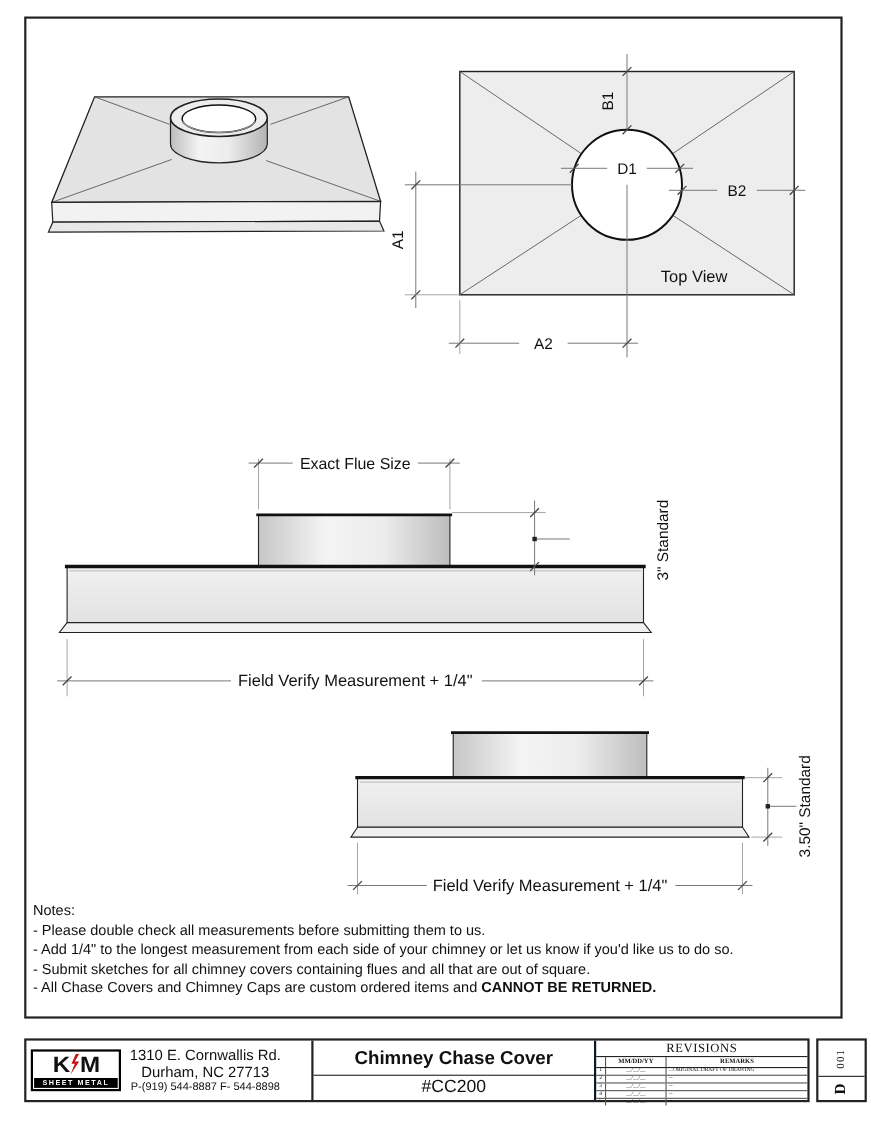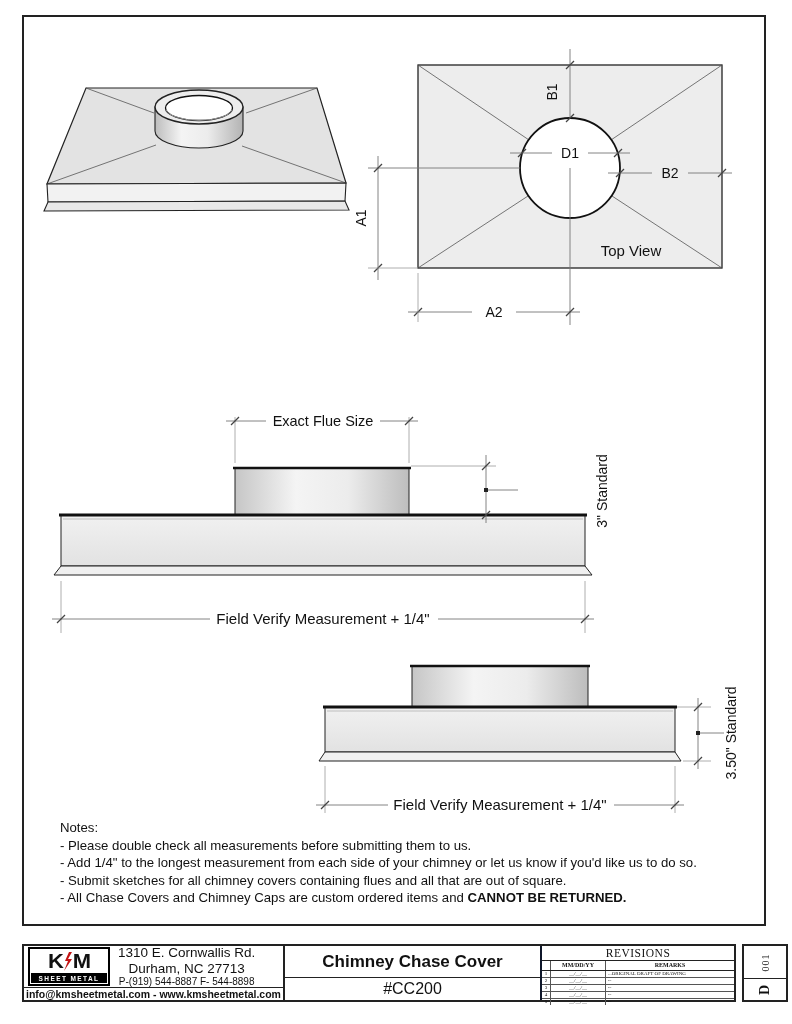--- a/index.html
+++ b/index.html
@@ -3,21 +3,21 @@
 <meta charset="utf-8">
 <style>
   html,body{margin:0;padding:0;background:#fff;}
   .page{position:relative;width:792px;height:1024px;background:#fff;overflow:hidden;
         font-family:"Liberation Sans",sans-serif;color:#111;}
   .main-frame{position:absolute;left:22px;top:15px;width:744px;height:911px;
         border:2px solid #222;box-sizing:border-box;background:#fff;}
   .abs{position:absolute;}
   svg text{font-family:"Liberation Sans",sans-serif;fill:#111;}
   .para{position:absolute;left:42px;top:342px;width:720px;font-size:13.8px;line-height:19px;}
-  .notes{position:absolute;left:60px;top:820px;width:724px;font-size:13.2px;line-height:16.6px;}
+  .notes{position:absolute;left:30px;top:820px;width:724px;font-size:13.2px;line-height:16.6px;}
   .notes .nt{margin-bottom:1px;}
   .bold{font-weight:bold;}
   
   .tblock{position:absolute;left:22px;top:944px;width:714px;height:58px;border:2px solid #222;
           box-sizing:border-box;display:flex;background:#fff;}
   .t-left{width:261px;border-right:2px solid #222;box-sizing:border-box;display:flex;flex-direction:column;}
   .t-left-top{flex:1;display:flex;align-items:center;}
   .logo{margin:1px 3px 1px 4px;border:2px solid #000;background:#fff;padding:1px;width:82px;box-sizing:border-box;}
   .logo-letters{display:flex;align-items:center;justify-content:center;height:23px;}
   .logo-letters span{font-weight:900;font-size:22px;letter-spacing:-1px;line-height:22px;
@@ -232,21 +232,20 @@
             <span>M</span>
           </div>
           <div class="logo-strip">SHEET METAL</div>
         </div>
         <div class="addr">
           <div class="a1">1310 E. Cornwallis Rd.</div>
           <div class="a2">Durham, NC 27713</div>
           <div class="ph">P-(919) 544-8887 F- 544-8898</div>
         </div>
       </div>
-      <div class="t-email">info@kmsheetmetal.com - www.kmsheetmetal.com</div>
     </div>
     <div class="t-mid">
       <div class="t-title">Chimney Chase Cover</div>
       <div class="t-num">#CC200</div>
     </div>
     <div class="t-rev">
       <div class="rev-title">REVISIONS</div>
       <div class="rev-head">
         <div class="c-num"></div>
         <div class="c-date">MM/DD/YY</div>

